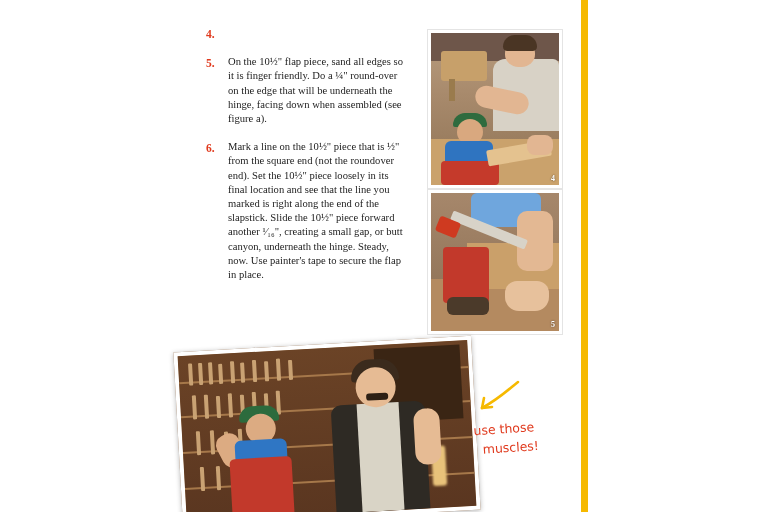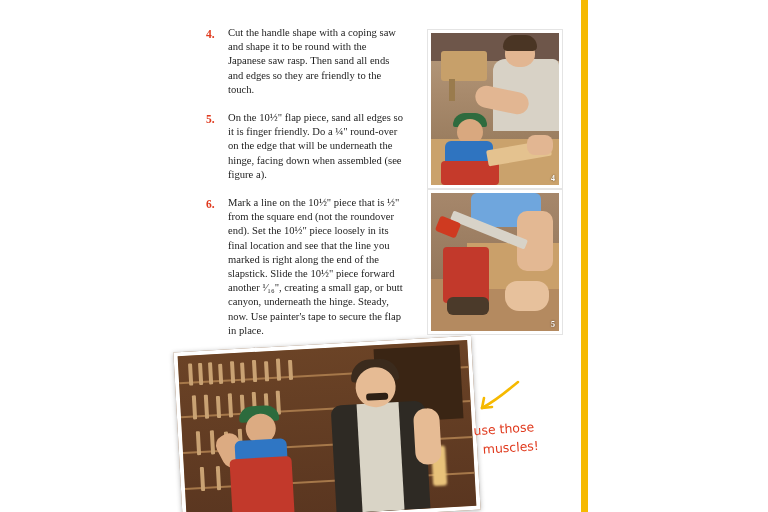--- a/index.html
+++ b/index.html
@@ -271,21 +271,20 @@
 <body>
 
 <div class="page">
 
   <div class="right-rule"></div>
 
   <div class="steps">
 
     <div class="step">
       <div class="step-num">4.</div>
-      <div class="step-text">Cut the handle shape with a coping saw and shape it to be round with the Japanese saw rasp. Then sand all ends and edges so they are friendly to the touch.</div>
     </div>
 
     <div class="step">
       <div class="step-num">5.</div>
       <div class="step-text">On the 10½" flap piece, sand all edges so it is finger friendly. Do a ¼" round-over on the edge that will be underneath the hinge, facing down when assembled (see figure a).</div>
     </div>
 
     <div class="step">
       <div class="step-num">6.</div>
       <div class="step-text">Mark a line on the 10½" piece that is ½" from the square end (not the roundover end). Set the 10½" piece loosely in its final location and see that the line you marked is right along the end of the slapstick. Slide the 10½" piece forward another ¹⁄₁₆", creating a small gap, or butt canyon, underneath the hinge. Steady, now. Use painter's tape to secure the flap in place.</div>

